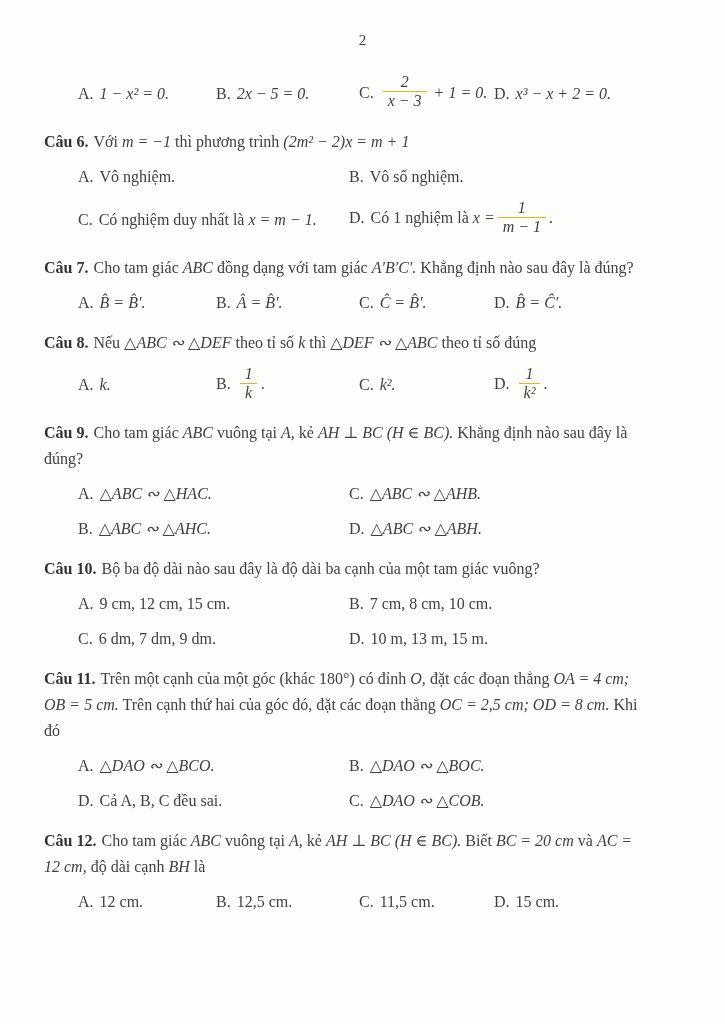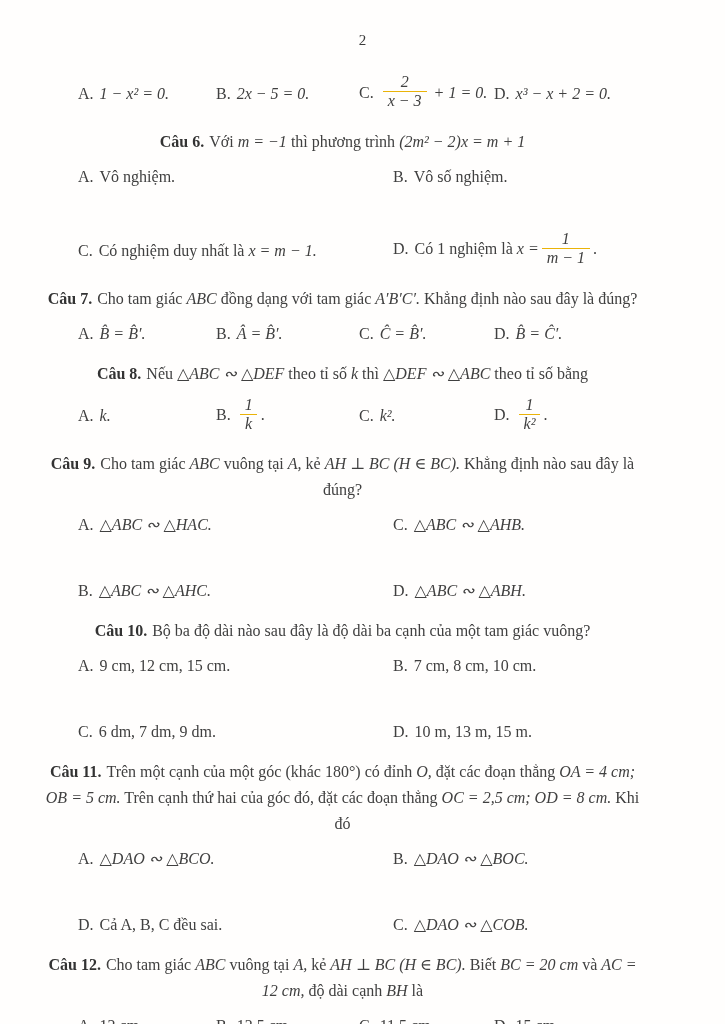--- a/index.html
+++ b/index.html
@@ -22,35 +22,35 @@
   }
   .page-number {
     text-align: center;
     padding-top: 32px;
     font-size: 15px;
     color: #3a3a3a;
   }
   .stem {
     margin: 16px 12px 0 0;
     line-height: 26px;
-    text-align: center;
+    text-align: left;
   }
   .qlabel {
     font-weight: bold;
     color: #333333;
     margin-right: 5px;
   }
   .opt-row {
     display: grid;
     margin: 11px 0 0 34px;
     align-items: center;
     row-gap: 13px;
   }
   .cols4 { grid-template-columns: 138px 143px 135px auto; }
-  .cols2 { grid-template-columns: 271px auto; gap: 44px; }
+  .cols2 { grid-template-columns: 271px auto; }
   .opt { line-height: 22px; white-space: nowrap; }
   .olabel { margin-right: 6px; }
   .mi {
     font-style: italic;
   }
   .frac {
     display: inline-flex;
     flex-direction: column;
     align-items: center;
     vertical-align: middle;
@@ -129,21 +129,21 @@
           <span class="olabel">C.</span><span><span class="mi">Ĉ = B̂′.</span></span>
         </div>
         <div class="opt">
           <span class="olabel">D.</span><span><span class="mi">B̂ = Ĉ′.</span></span>
         </div>
       </div>
     </div>
 
     <div class="q">
       <p class="stem">
-        <span class="qlabel">Câu 8.</span><span><span>Nếu </span><span class="mi">△ABC ∾ △DEF</span><span> theo tỉ số </span><span class="mi">k</span><span> thì </span><span class="mi">△DEF ∾ △ABC</span><span> theo tỉ số bằng</span></span>
+        <span class="qlabel">Câu 8.</span><span><span>Nếu </span><span class="mi">△ABC ∾ △DEF</span><span> theo tỉ số </span><span class="mi">k</span><span> thì </span><span class="mi">△DEF ∾ △ABC</span><span> theo tỉ số đúng</span></span>
       </p>
       <div class="opt-row cols4">
         <div class="opt">
           <span class="olabel">A.</span><span><span class="mi">k.</span></span>
         </div>
         <div class="opt">
           <span class="olabel">B.</span><span><span class="frac">
                 <span class="num">1</span>
                 <span class="den">k</span>
               </span><span>.</span></span>

